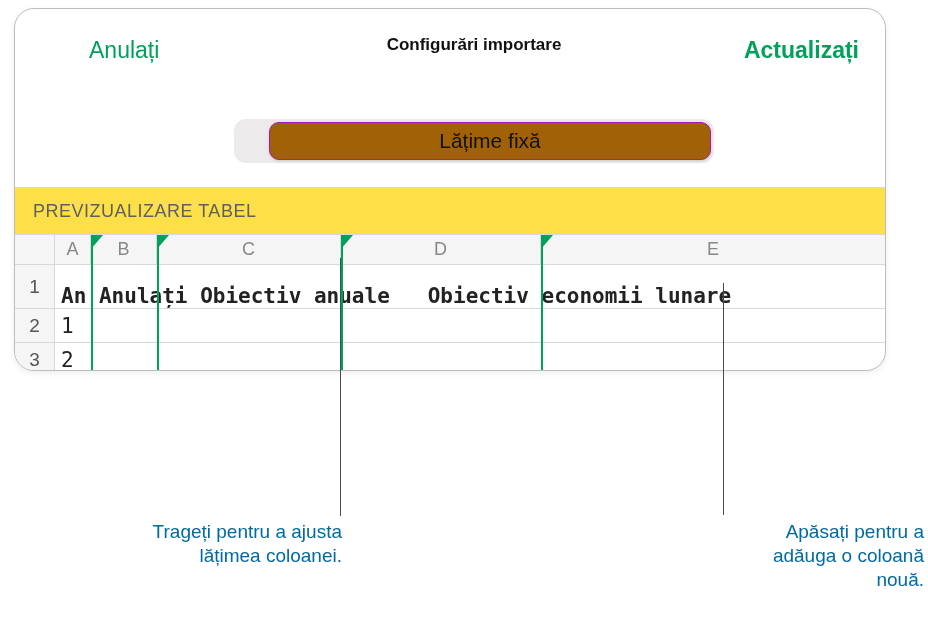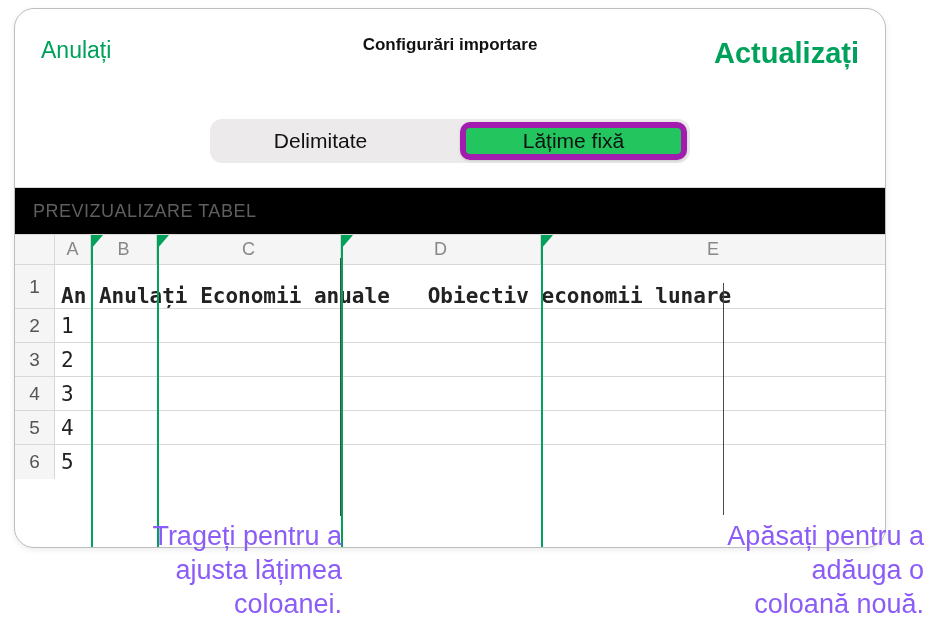--- a/index.html
+++ b/index.html
@@ -10,47 +10,48 @@
       background: #fff;
       width: 928px;
       height: 628px;
       position: relative;
     }
     .panel {
       position: absolute;
       left: 14px;
       top: 8px;
       width: 872px;
-      height: 540px;
+      height: 363px;
       border-radius: 20px;
       background: #fff;
       border: 1px solid #bdbdbd;
       box-shadow: 0 2px 6px rgba(0,0,0,0.08);
       overflow: hidden;
+      padding-left: 48px;
     }
     .nav {
       position: relative;
       height: 80px;
       display: flex;
       align-items: center;
       justify-content: center;
     }
     .nav-left {
       position: absolute;
       left: 26px;
       top: 28px;
       color: #00a15a;
       font-size: 23px;
     }
     .nav-right {
       position: absolute;
       right: 26px;
       top: 28px;
       color: #00a15a;
-      font-size: 29px;
+      font-size: 23px;
       font-weight: 600;
     }
     .nav-title {
       position: absolute;
       top: 26px;
       left: 0; right: 0;
       text-align: center;
       font-size: 17px;
       font-weight: 600;
       color: #111;
@@ -70,31 +71,31 @@
       display: flex;
       align-items: center;
       justify-content: center;
       font-size: 21px;
       font-weight: 500;
       color: #111;
       border-radius: 10px;
       cursor: pointer;
     }
     .seg-item.selected {
-      background: #22c55e;
+      background: #a16207;
       box-shadow: 0 1px 3px rgba(0,0,0,0.15);
-      border: 6px solid #a21caf;
+      border: 1px solid #a21caf;
       margin-left: 32px;
     }
     .section-header {
       position: absolute;
       left: 0; right: 0;
       top: 178px;
       height: 48px;
-      background: #000000;
+      background: #fde047;
       border-top: 1px solid #d8d8d8;
       border-bottom: 1px solid #d8d8d8;
       display: flex;
       align-items: center;
       padding-left: 18px;
       font-size: 18px;
       letter-spacing: 0.5px;
       color: #5f5f5f;
     }
     .grid {
@@ -182,40 +183,39 @@
       left: 0; right: 0;
       top: 480px;
     }
     .call-line {
       position: absolute;
       width: 1px;
       background: #4a4a4a;
     }
     .call-text {
       position: absolute;
-      font-size: 27px;
-      color: #8b5cf6;
+      font-size: 19px;
+      color: #0369a1;
       line-height: 1.25;
       text-align: right;
     }
     .call-text.left { text-align: right; width: 230px; }
     .call-text.right { text-align: right; width: 200px; }
   </style>
 </head>
 <body>
 
 <div class="panel">
   <div class="nav">
     <div class="nav-left">Anulați</div>
     <div class="nav-title">Configurări importare</div>
     <div class="nav-right">Actualizați</div>
   </div>
 
   <div class="seg">
-    <div class="seg-item">Delimitate</div>
     <div class="seg-item selected">Lățime fixă</div>
   </div>
 
   <div class="section-header">PREVIZUALIZARE TABEL</div>
 
   <div class="grid">
 
     <div class="g-row header">
       <div class="g-rnum"></div>
       <div class="g-cells" style="position:relative;">
@@ -231,21 +231,21 @@
         <div class="break-handle" style="left:486px"></div>
       </div>
     </div>
 
     <div class="g-row datahead">
       <div class="g-rnum">1</div>
       <div class="g-cells">
         <div class="dhead">
           <span>An</span>&nbsp;
           <span>Anulați</span>&nbsp;
-          <span>Economii anuale</span>&nbsp;
+          <span>Obiectiv anuale</span>&nbsp;
           &nbsp;
           <span>Obiectiv economii lunare</span>
         </div>
       </div>
     </div>
 
     <div class="g-row">
       <div class="g-rnum">2</div>
       <div class="g-cells">
           <div class="drow">

